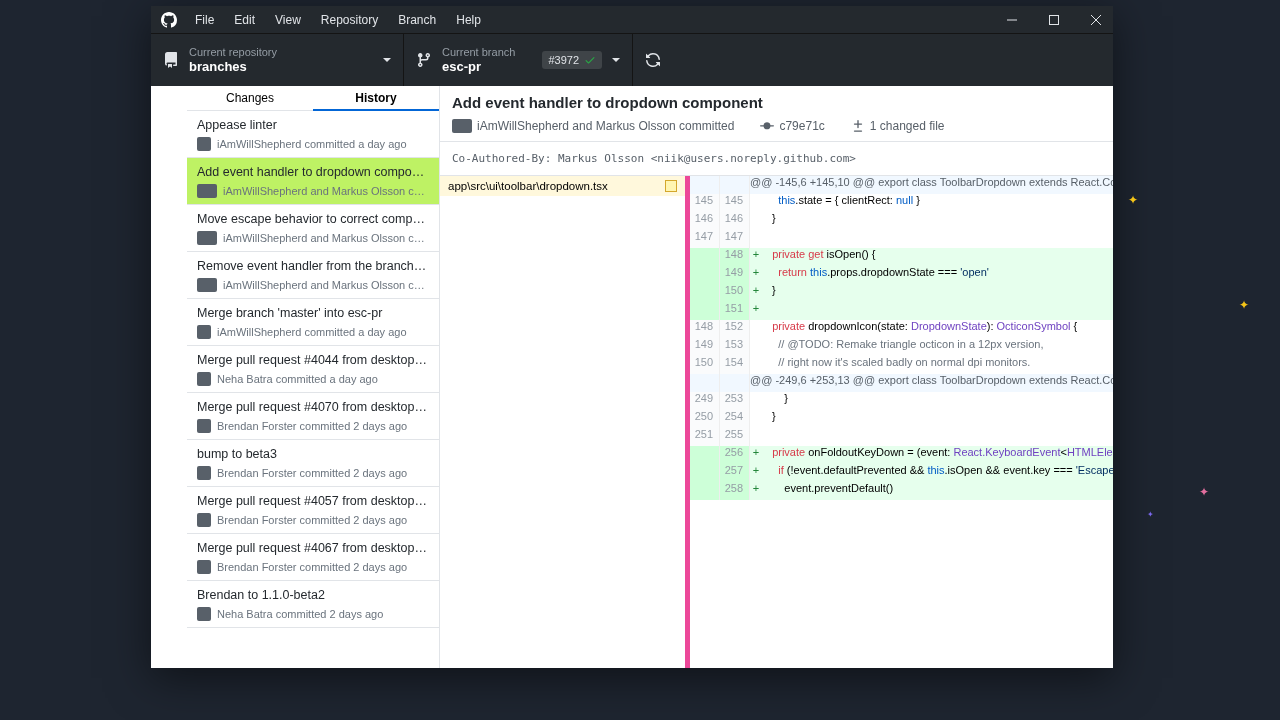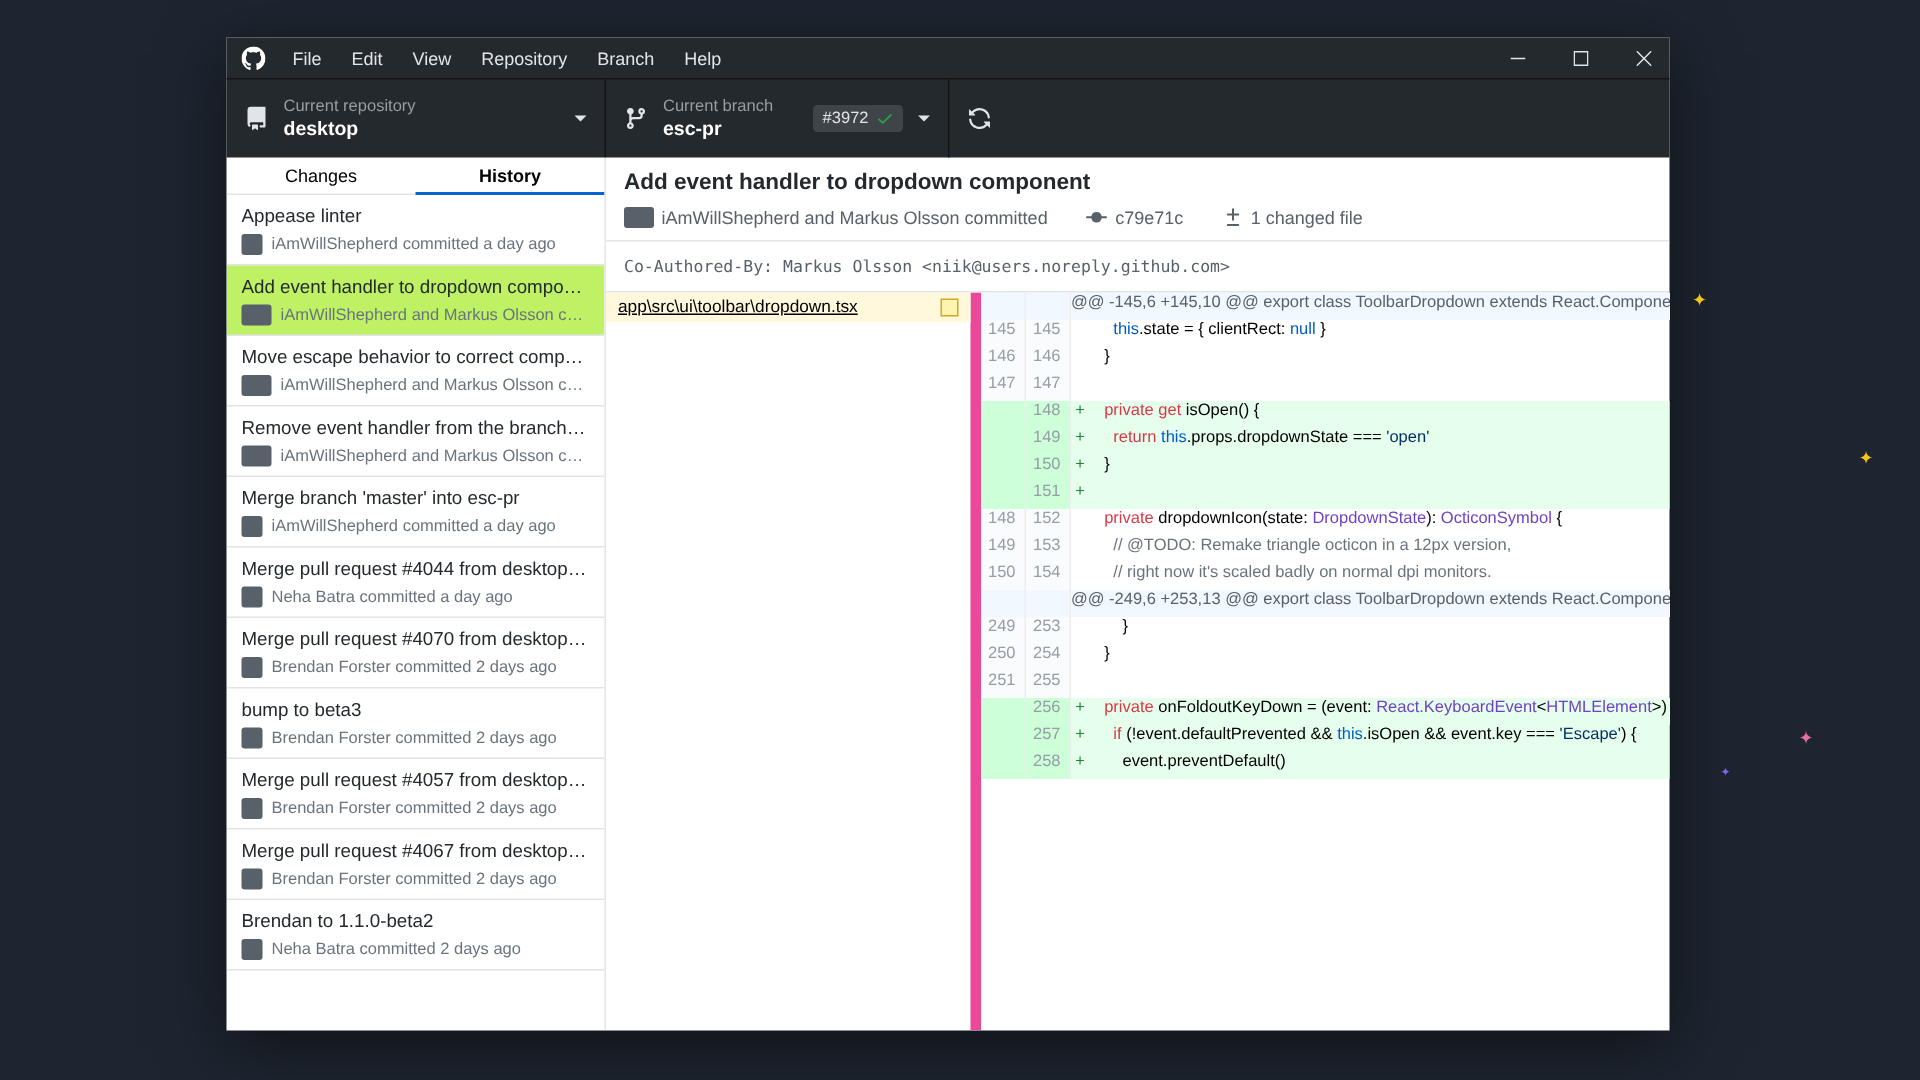--- a/index.html
+++ b/index.html
@@ -1,58 +1,58 @@
 <!DOCTYPE html>
 <html><head>
 <meta charset="utf-8">
 <style>
 * { margin: 0; padding: 0; box-sizing: border-box; font-family: -apple-system, BlinkMacSystemFont, "Segoe UI", sans-serif; }
 body { background: #1e2530; width: 1280px; height: 720px; overflow: hidden; }
-.window { position: absolute; left: 151px; top: 25px; width: 962px; height: 662px; background: #fff; box-shadow: 0 10px 40px rgba(0,0,0,0.5); display: flex; flex-direction: column; }
+.window { position: absolute; left: 151px; top: 6px; width: 962px; height: 662px; background: #fff; box-shadow: 0 10px 40px rgba(0,0,0,0.5); display: flex; flex-direction: column; }
 .titlebar { height: 27px; background: #24292e; display: flex; align-items: center; padding: 0 10px; }
 .logo { width: 16px; height: 16px; fill: #fff; }
 .menu { display: flex; margin-left: 18px; gap: 20px; }
 .menu-item { color: #e1e4e8; font-size: 12px; cursor: pointer; }
 .win-controls { margin-left: auto; display: flex; gap: 28px; }
 .win-btn { width: 14px; height: 14px; display: flex; align-items: center; justify-content: center; color: #e1e4e8; cursor: pointer; }
 .toolbar { height: 53px; background: #24292e; border-top: 1px solid #141414; display: flex; }
 .tool-section { display: flex; align-items: center; padding: 0 12px; border-right: 1px solid #141414; cursor: pointer; }
 .tool-section.repo { width: 253px; }
 .tool-section.branch { width: 229px; }
 .tool-section.fetch { flex: 1; border-right: none; }
 .tool-icon { width: 16px; height: 16px; fill: #e1e4e8; margin-right: 10px; }
 .tool-text { flex: 1; }
 .tool-label { color: #959da5; font-size: 11px; }
 .tool-value { color: #fff; font-size: 13px; font-weight: 600; margin-top: 1px; }
 .tool-sub { color: #959da5; font-size: 11px; margin-top: 1px; }
 .chevron { width: 8px; height: 8px; fill: #e1e4e8; }
 .badge { background: #3f4448; color: #e1e4e8; font-size: 11px; padding: 3px 6px; border-radius: 3px; display: flex; align-items: center; gap: 5px; margin-right: 10px; }
 .check { width: 12px; height: 12px; fill: #28a745; }
-.content { flex: 1; display: flex; overflow: hidden; }
+.content { flex: 1; display: flex; overflow: hidden; padding-left: 36px; }
 .sidebar { width: 253px; border-right: 1px solid #e1e4e8; display: flex; flex-direction: column; overflow: hidden; }
 .tabs { display: flex; height: 25px; }
 .tab { flex: 1; text-align: center; font-size: 12px; line-height: 25px; cursor: pointer; border-bottom: 1px solid #e1e4e8; }
 .tab.active { border-bottom: 2px solid #0366d6; font-weight: 600; }
 .commits { flex: 1; overflow-y: auto; }
 .commit { padding: 7px 10px 6px; border-bottom: 1px solid #e1e4e8; cursor: pointer; }
 .commit.selected { background: #bef264; }
 .commit-title { font-size: 12.5px; color: #24292e; white-space: nowrap; overflow: hidden; text-overflow: ellipsis; margin-bottom: 5px; }
 .commit-meta { display: flex; align-items: center; gap: 6px; }
 .avatar { width: 14px; height: 14px; background: #586069; border-radius: 2px; flex-shrink: 0; }
 .avatar.dbl { width: 20px; }
 .commit-by { font-size: 11px; color: #6a737d; white-space: nowrap; overflow: hidden; text-overflow: ellipsis; }
 .main { flex: 1; display: flex; flex-direction: column; overflow: hidden; }
 .header { padding: 8px 12px; border-bottom: 1px solid #e1e4e8; }
 .header-title { font-size: 15px; font-weight: 600; color: #24292e; }
 .header-meta { display: flex; align-items: center; gap: 26px; margin-top: 8px; font-size: 12px; color: #586069; }
 .meta-item { display: flex; align-items: center; gap: 5px; }
 .meta-icon { width: 14px; height: 14px; fill: #586069; }
 .msg-body { padding: 10px 12px; font-family: Consolas, monospace; font-size: 11px; color: #586069; border-bottom: 1px solid #e1e4e8; }
 .diff-area { flex: 1; display: flex; overflow: hidden; }
-.filelist { width: 250px; border-right: 7px solid #ec4899; text-decoration: underline; }
+.filelist { width: 250px; border-right: 5px solid #ec4899; }
 .file-item { padding: 4px 8px; font-size: 11.5px; display: flex; align-items: center; justify-content: space-between; background: #fff8dc; }
 .file-badge { width: 12px; height: 12px; border: 1px solid #d4a72c; background: #fff5b1; }
 .diff { flex: 1; overflow: auto; font-family: Consolas, monospace; font-size: 11px; }
 .diff-line { display: flex; min-height: 18px; }
 .ln { width: 30px; text-align: right; padding-right: 6px; color: #959da5; background: #fafbfc; border-right: 1px solid #eee; flex-shrink: 0; }
 .ln.add-bg { background: #cdffd8; }
 .marker { width: 12px; text-align: center; flex-shrink: 0; }
 .code { flex: 1; padding-left: 4px; white-space: pre; }
 .hunk .ln { background: #f1f8ff; }
 .hunk .code { background: #f1f8ff; color: #586069; padding-left: 0; }
@@ -101,21 +101,21 @@
     </div>
   </div>
 
   <div class="toolbar">
     <div class="tool-section repo">
       <svg class="tool-icon" viewBox="0 0 16 16">
           <path d="M2 2.5A2.5 2.5 0 014.5 0h8.75a.75.75 0 01.75.75v12.5a.75.75 0 01-.75.75h-2.5a.75.75 0 110-1.5h1.75v-2h-8a1 1 0 00-.714 1.7.75.75 0 01-1.072 1.05A2.495 2.495 0 012 11.5v-9zm10.5-1V9h-8c-.356 0-.694.074-1 .208V2.5a1 1 0 011-1h8zM5 12.25v3.25a.25.25 0 00.4.2l1.45-1.087a.25.25 0 01.3 0L8.6 15.7a.25.25 0 00.4-.2v-3.25a.25.25 0 00-.25-.25h-3.5a.25.25 0 00-.25.25z"></path>
         </svg>
       <div class="tool-text">
         <div class="tool-label">Current repository</div>
-        <div class="tool-value">desktop</div>
+        <div class="tool-value">branches</div>
       </div>
       <svg class="chevron" viewBox="0 0 8 8">
           <path d="M0 2l4 4 4-4z"></path>
         </svg>
     </div>
     <div class="tool-section branch">
       <svg class="tool-icon" viewBox="0 0 16 16">
           <path d="M11.75 2.5a.75.75 0 100 1.5.75.75 0 000-1.5zm-2.25.75a2.25 2.25 0 113 2.122V6A2.5 2.5 0 0110 8.5H6a1 1 0 00-1 1v1.128a2.251 2.251 0 11-1.5 0V5.372a2.25 2.25 0 111.5 0v1.836A2.492 2.492 0 016 7h4a1 1 0 001-1v-.628A2.25 2.25 0 019.5 3.25zM4.25 12a.75.75 0 100 1.5.75.75 0 000-1.5zM3.5 3.25a.75.75 0 111.5 0 .75.75 0 01-1.5 0z"></path>
         </svg>
       <div class="tool-text">

